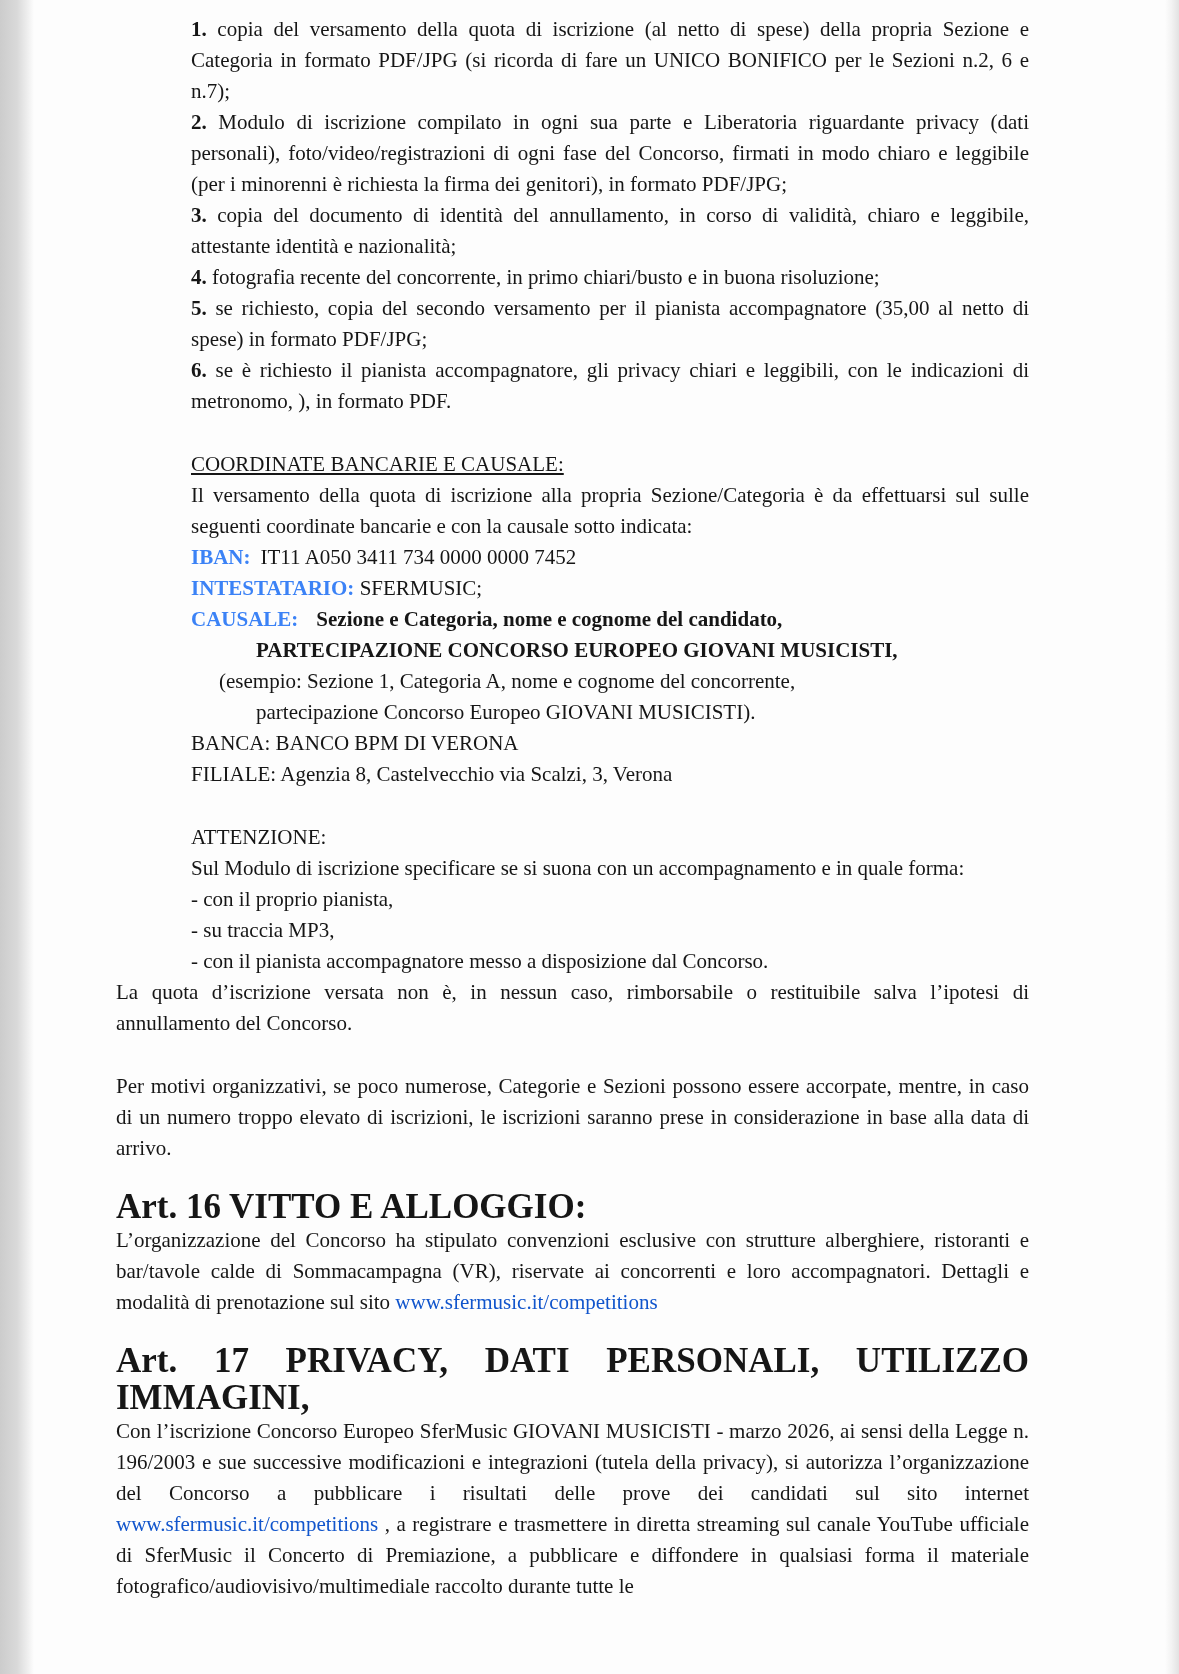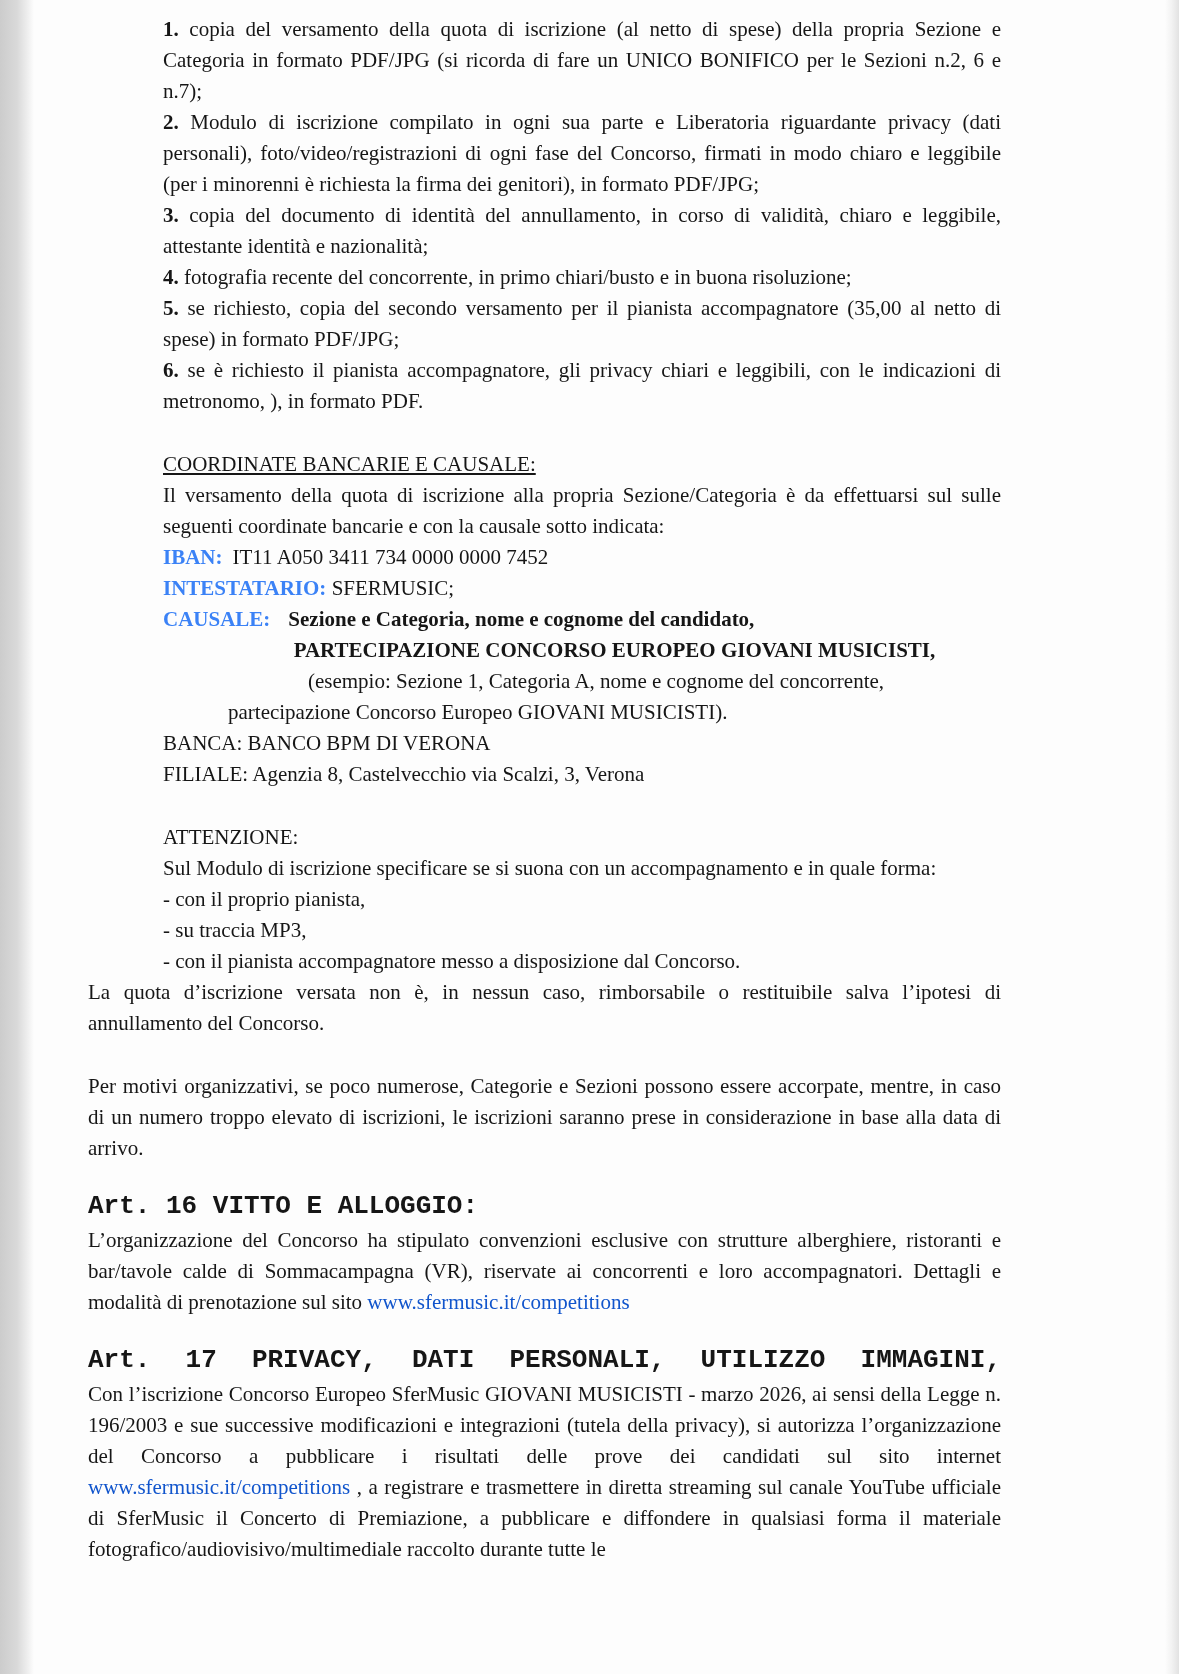--- a/index.html
+++ b/index.html
@@ -12,33 +12,33 @@
   }
   .page{position:absolute;inset:0;}
   .scan-edge-left{
     position:absolute;left:0;top:0;bottom:0;width:34px;
     background:linear-gradient(to right,#cccccc 0%,#d9d9d9 50%,#efefef 82%,#fdfdfd 100%);
   }
   .scan-edge-right{
     position:absolute;right:0;top:0;bottom:0;width:14px;
     background:linear-gradient(to left,#e2e2e2 0%,#f3f3f3 55%,#fdfdfd 100%);
   }
-  .content{position:absolute;left:88px;top:14px;width:913px;}
+  .content{position:absolute;left:116px;top:14px;width:913px;}
   p{margin:0;}
   .just{text-align:justify;}
   .indent1{margin-left:75px;}
   .indent2{margin-left:140px;}
   .narrow{width:838px;}
   .b{font-weight:bold;}
   .u{text-decoration:underline;}
   .red{color:#3b82f6;font-weight:bold;}
   .link{color:#1155cc;cursor:pointer;}
   .sp{height:32px;}
   .sp-md{height:24px;}
-  .h-art{font-size:26px;line-height:37px;font-weight:bold;font-family:Liberation Mono, monospace;}
+  .h-art{font-size:35px;line-height:37px;font-weight:bold;}
   .stretch{text-align:justify;text-align-last:justify;}
   .gap-sm{margin-left:10px;}
   .gap-md{margin-left:18px;}
 </style>
 </head>
 <body>
 
 <div class="page">
   <div class="scan-edge-left"></div>
   <div class="scan-edge-right"></div>
@@ -55,22 +55,22 @@
     </div>
 
     <div class="sp"></div>
 
     <div class="indent1 narrow">
       <p><span class="u">COORDINATE BANCARIE E CAUSALE:</span></p>
       <p class="just">Il versamento della quota di iscrizione alla propria Sezione/Categoria è da effettuarsi sul sulle seguenti coordinate bancarie e con la causale sotto indicata:</p>
       <p><span class="red">IBAN:</span><span class="gap-sm">IT11 A050 3411 734 0000 0000 7452</span></p>
       <p><span class="red">INTESTATARIO:</span> <span>SFERMUSIC;</span></p>
       <p><span class="red">CAUSALE:</span><span class="b gap-md">Sezione e Categoria, nome e cognome del candidato,</span></p>
-      <p class="indent2 b" style="margin-left:65px;text-align:center;">PARTECIPAZIONE CONCORSO EUROPEO GIOVANI MUSICISTI,</p>
-      <p style="margin-left:28px;text-align:center;">(esempio: Sezione 1, Categoria A, nome e cognome del concorrente,</p>
+      <p class="indent2 b" style="margin-left:65px;">PARTECIPAZIONE CONCORSO EUROPEO GIOVANI MUSICISTI,</p>
+      <p style="margin-left:28px;">(esempio: Sezione 1, Categoria A, nome e cognome del concorrente,</p>
       <p style="margin-left:65px;">partecipazione Concorso Europeo GIOVANI MUSICISTI).</p>
       <p>BANCA: BANCO BPM DI VERONA</p>
       <p>FILIALE: Agenzia 8, Castelvecchio via Scalzi, 3, Verona</p>
     </div>
 
     <div class="sp"></div>
 
     <div>
       <div class="indent1 narrow">
         <p>ATTENZIONE:</p>

